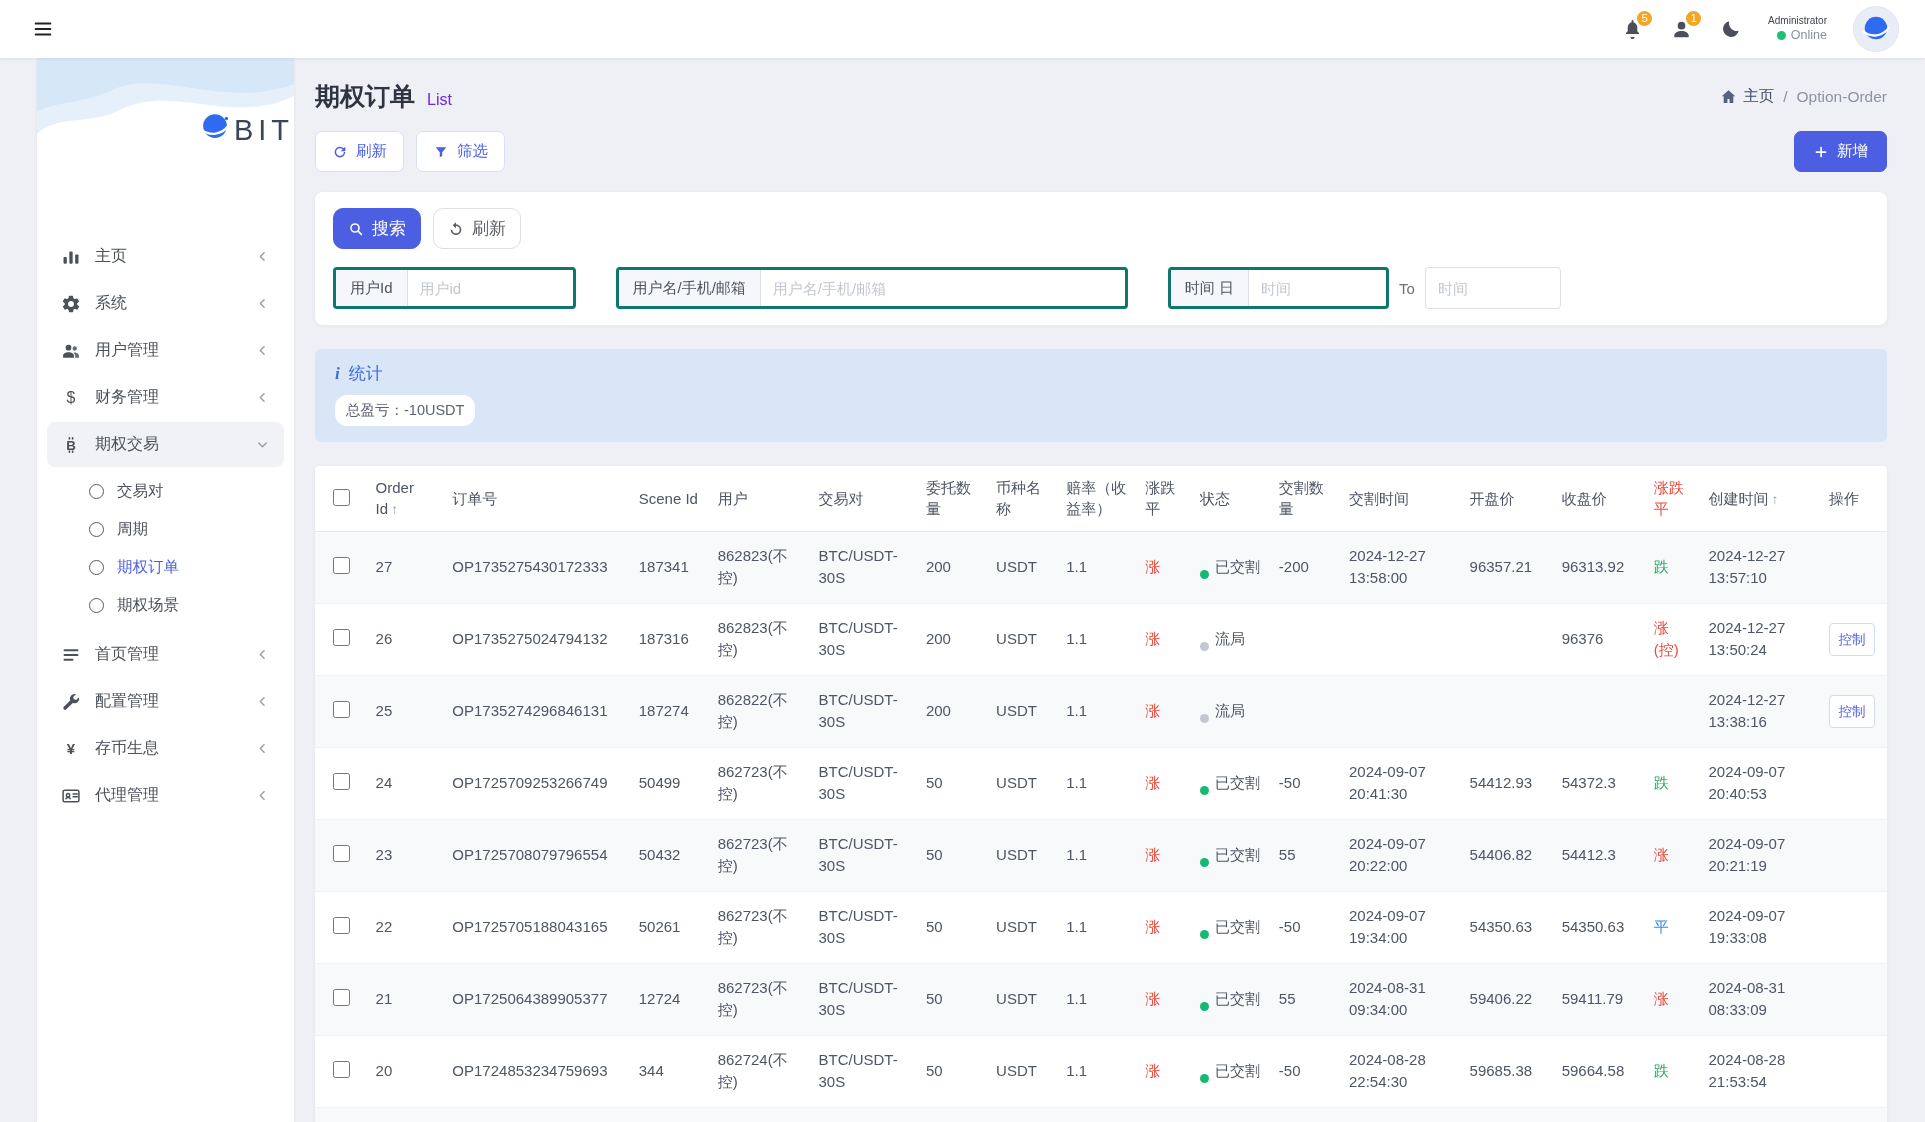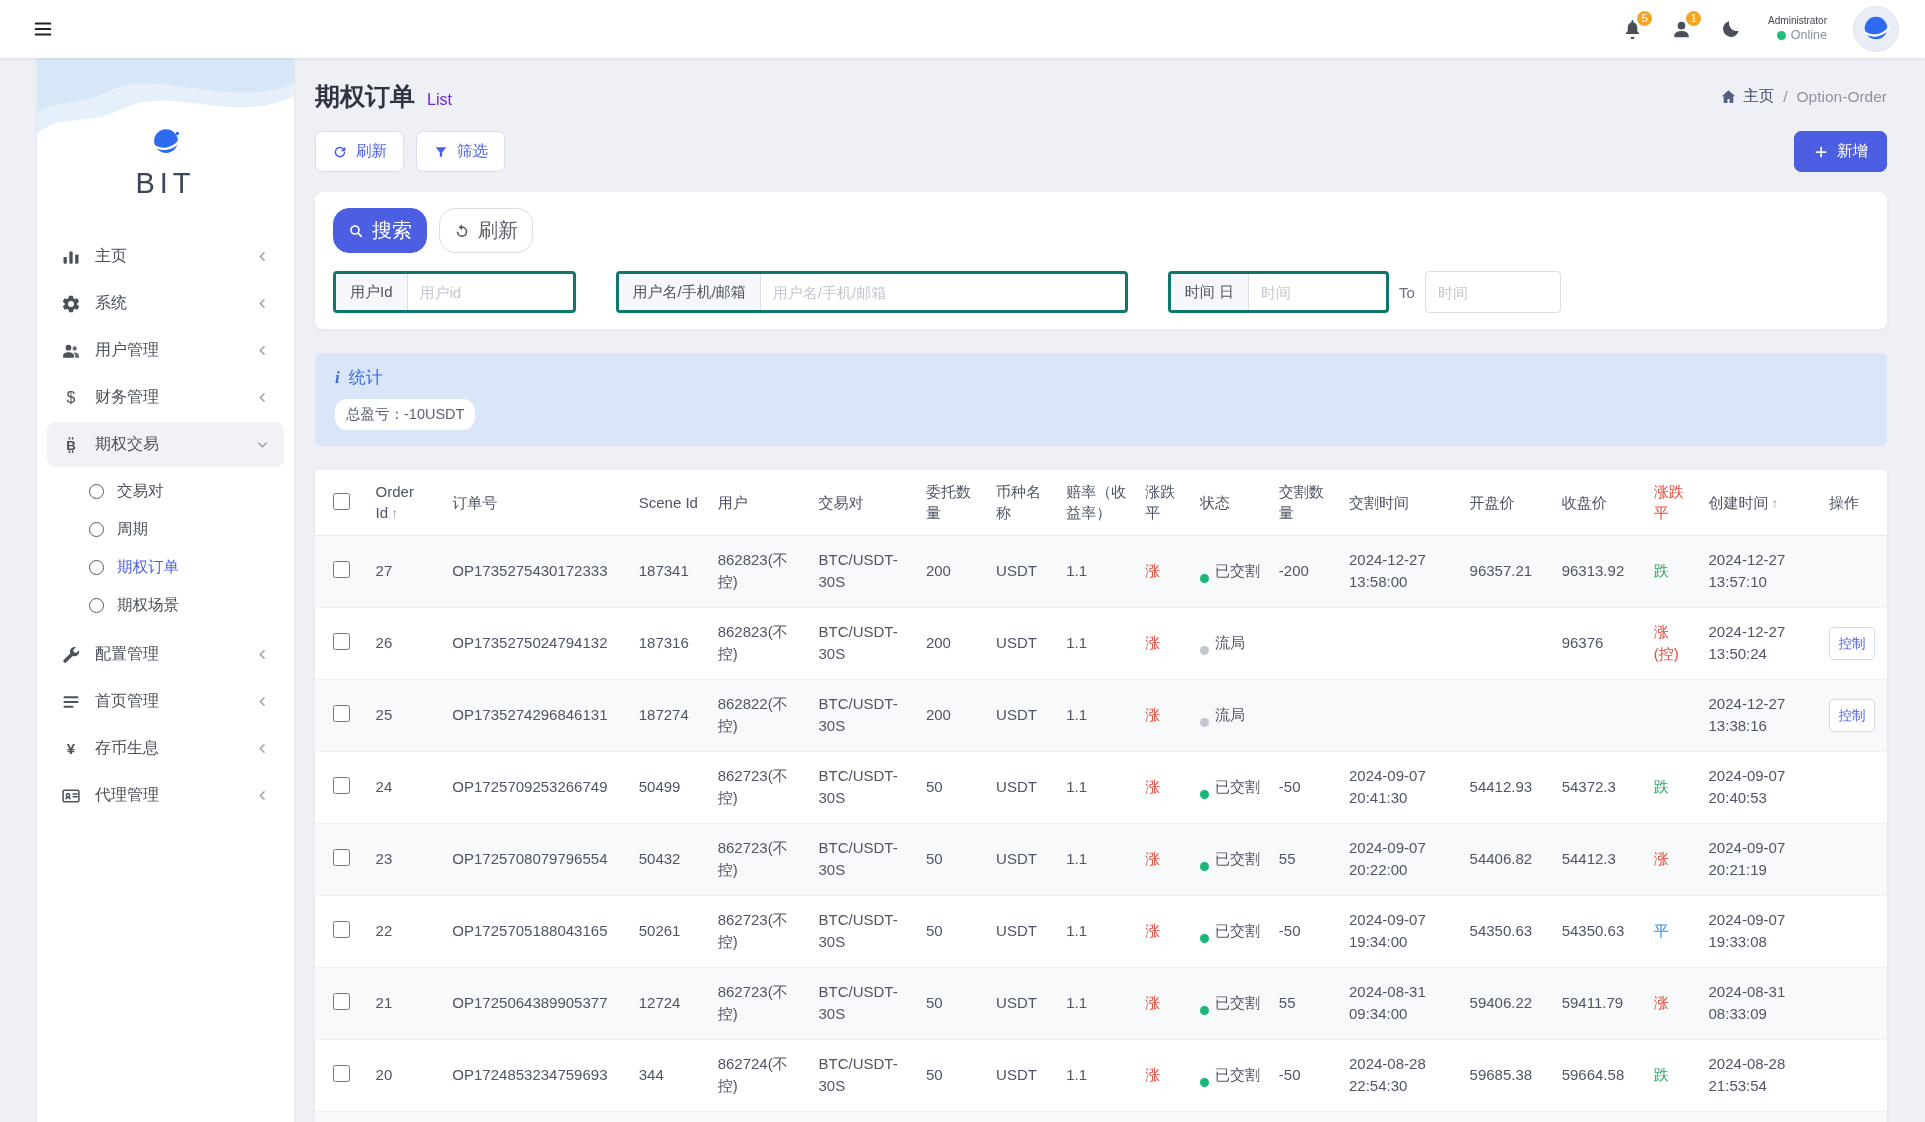--- a/index.html
+++ b/index.html
@@ -23,21 +23,21 @@
   .admin-info{text-align:right;line-height:1.3}
   .admin-name{font-size:10px;color:#3e4450}
   .admin-status{font-size:12.5px;color:#8a909c;display:flex;align-items:center;justify-content:flex-end;gap:5px}
   .online-dot{width:9px;height:9px;border-radius:50%;background:#21bf73;display:inline-block}
   .avatar{width:46px;height:46px;border-radius:50%;background:#e9eef6;display:flex;align-items:center;
     justify-content:center;overflow:hidden;border:1px solid #dfe4ee;cursor:pointer}
   .avatar svg{width:36px;height:36px}
   
   .layout{display:flex;align-items:stretch;height:1064px;padding-left:37px}
   .sidebar{width:257px;background:#fff;box-shadow:0 1px 4px rgba(20,30,60,.06);flex-shrink:0;overflow:hidden}
-  .logo-area{position:relative;height:150px;display:flex;flex-direction:column;align-items:center;
+  .logo-area{position:relative;height:150px;display:flex;flex-direction:row;align-items:center;
     justify-content:flex-end;padding-bottom:8px;cursor:pointer}
   .logo-wave{position:absolute;inset:0;width:100%;height:100%}
   .logo-mark{position:relative}
   .logo-mark svg{width:38px;height:38px}
   .logo-text{position:relative;font-size:29px;letter-spacing:5px;color:#3a4558;margin-top:2px;font-weight:500}
   .menu{padding:26px 10px 10px}
   .menu-item{display:flex;align-items:center;gap:14px;height:45px;padding:0 14px;border-radius:8px;
     color:#4b5059;font-size:16px;cursor:pointer;margin-bottom:2px}
   .menu-item.expanded{background:#f1f2f5}
   .mi-icon{width:20px;height:20px;display:flex;color:#4b5059;flex-shrink:0}
@@ -58,21 +58,21 @@
   .subtitle{font-size:16px;color:#6d28d9}
   .breadcrumb{display:flex;align-items:center;gap:9px;font-size:15.5px;color:#8d93a1}
   .bc-home{display:flex;align-items:center;gap:6px;color:#3c4a66;cursor:pointer}
   .bc-home svg{width:17px;height:17px;color:#55617e}
   .toolbar{display:flex;justify-content:space-between;align-items:center;margin-top:18px}
   .toolbar-left{display:flex;gap:12px}
   .btn{display:inline-flex;align-items:center;gap:8px;border-radius:7px;font-size:15.5px;cursor:pointer;font-family:inherit}
   .btn svg{width:16px;height:16px;flex-shrink:0}
   .btn-outline{background:#fff;border:1px solid #d9def5;color:var(--primary);padding:9px 16px}
   .btn-primary{background:var(--primary);border:1px solid var(--primary);color:#fff;padding:9px 18px}
-  .btn-sm{padding:8px 14px;font-size:20px;border-radius:16px}
+  .btn-sm{padding:8px 14px;font-size:17px;border-radius:10px}
   .btn-plain{background:#fff;border:1px solid #dcdfe6;color:#5c6066;padding:8px 14px}
   .card{background:#fff;border-radius:8px;box-shadow:0 1px 4px rgba(20,30,60,.05)}
   .search-card{margin-top:20px;padding:16px 18px}
   .search-actions{display:flex;gap:12px}
   .filters{display:flex;align-items:center;gap:40px;margin-top:18px}
   .input-group{display:flex;align-items:stretch;border:3px solid #0f766e;border-radius:4px;overflow:hidden;height:42px;background:#fff}
   .ig-label{background:#f5f7fa;border-right:1px solid #dcdfe6;display:flex;align-items:center;
     padding:0 14px;font-size:15px;color:#4e545e;white-space:nowrap}
   .ig-input{border:none;outline:none;padding:0 12px;font-size:15px;color:#333;font-family:inherit;background:transparent}
   .ig-input::placeholder{color:#c3c7cf}
@@ -256,39 +256,39 @@
             <span>期权订单</span>
           </div>
           <div class="submenu-item">
             <span class="radio"></span>
             <span>期权场景</span>
           </div>
         </div>
         <div class="menu-item">
           <span class="mi-icon">
             <svg viewBox="0 0 24 24" fill="currentColor">
-              <path d="M21.6 6.2a5.6 5.6 0 0 1-7.5 6.9L6.4 20.8a2.1 2.1 0 0 1-3-3l7.7-7.7a5.6 5.6 0 0 1 6.9-7.5L14.6 6l.9 2.7 2.7.9z"></path>
-            </svg>
-          </span>
-          <span class="mi-label">配置管理</span>
-          <span style="display: flex;">
-            <svg class="chev" viewBox="0 0 24 24" fill="none" stroke="currentColor" stroke-width="2.4" stroke-linecap="round" stroke-linejoin="round">
-              <path d="M14.5 6 8.5 12l6 6"></path>
-            </svg>
-          </span>
-        </div>
-        <div class="menu-item">
-          <span class="mi-icon">
-            <svg viewBox="0 0 24 24" fill="currentColor">
               <rect x="3" y="5" width="18" height="2.4" rx="1.2"></rect>
               <rect x="3" y="10.8" width="18" height="2.4" rx="1.2"></rect>
               <rect x="3" y="16.6" width="12" height="2.4" rx="1.2"></rect>
             </svg>
           </span>
           <span class="mi-label">首页管理</span>
+          <span style="display: flex;">
+            <svg class="chev" viewBox="0 0 24 24" fill="none" stroke="currentColor" stroke-width="2.4" stroke-linecap="round" stroke-linejoin="round">
+              <path d="M14.5 6 8.5 12l6 6"></path>
+            </svg>
+          </span>
+        </div>
+        <div class="menu-item">
+          <span class="mi-icon">
+            <svg viewBox="0 0 24 24" fill="currentColor">
+              <path d="M21.6 6.2a5.6 5.6 0 0 1-7.5 6.9L6.4 20.8a2.1 2.1 0 0 1-3-3l7.7-7.7a5.6 5.6 0 0 1 6.9-7.5L14.6 6l.9 2.7 2.7.9z"></path>
+            </svg>
+          </span>
+          <span class="mi-label">配置管理</span>
           <span style="display: flex;">
             <svg class="chev" viewBox="0 0 24 24" fill="none" stroke="currentColor" stroke-width="2.4" stroke-linecap="round" stroke-linejoin="round">
               <path d="M14.5 6 8.5 12l6 6"></path>
             </svg>
           </span>
         </div>
         <div class="menu-item">
           <span class="mi-icon">
             <svg viewBox="0 0 24 24" fill="currentColor">
               <text x="12" y="18" text-anchor="middle" font-size="18" font-weight="bold">¥</text>

